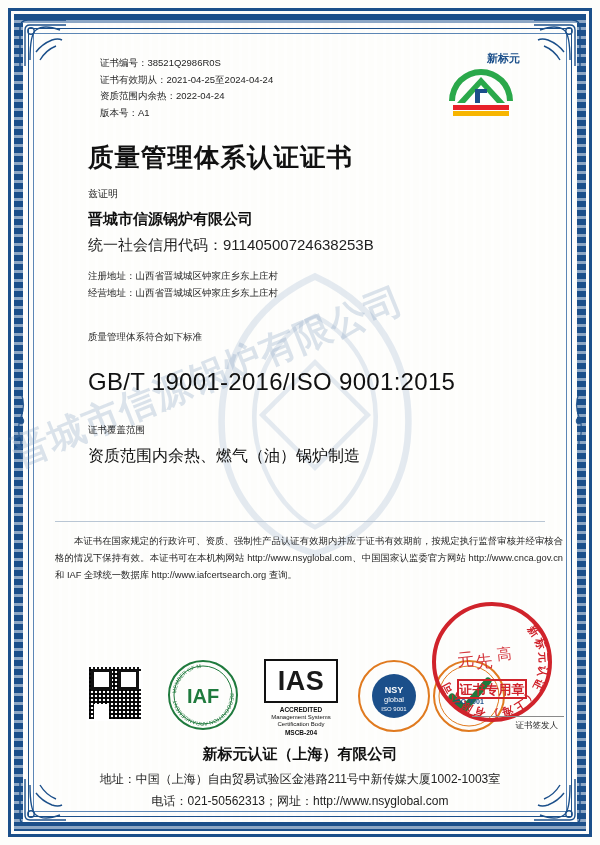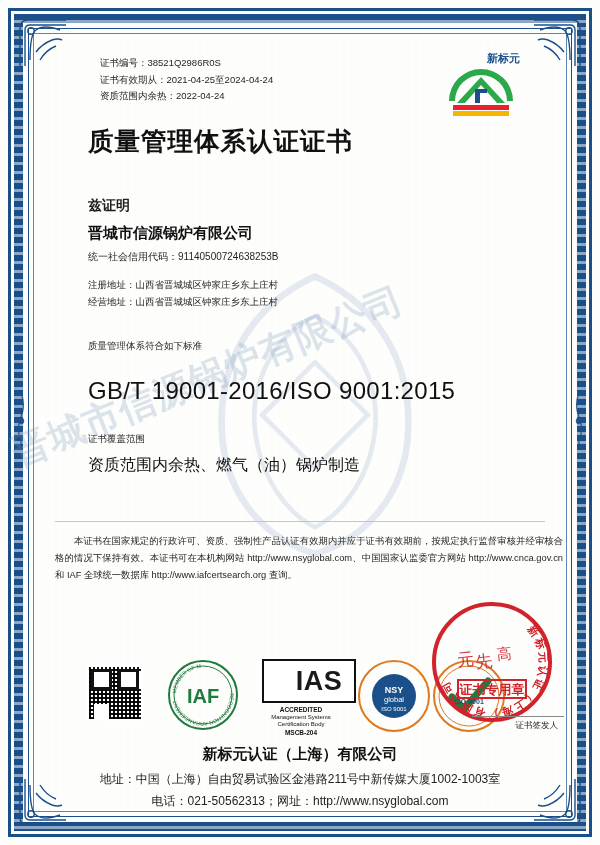--- a/index.html
+++ b/index.html
@@ -138,34 +138,33 @@
 
   .title {
     margin-top: 19px;
     font-size: 25.5px;
     font-weight: bold;
     letter-spacing: 1px;
     color: #111;
   }
 
   .hereby {
-    margin-top: 38px;
-    font-size: 14px;
-    color: #1e1e1e;
-    font-weight: bold;
+    margin-top: 12px;
+    font-size: 10px;
+    color: #1e1e1e;
   }
   .company {
     margin-top: 9px;
     font-size: 15px;
     font-weight: bold;
     color: #111;
   }
   .credit {
     margin-top: 7px;
-    font-size: 10px;
+    font-size: 15px;
     color: #1e1e1e;
   }
   .addr-block {
     margin-top: 12px;
     font-size: 9.5px;
     line-height: 17px;
     color: #1e1e1e;
   }
 
   .std-lead {
@@ -252,21 +251,20 @@
   }
   .ias-box {
     width: 70px; height: 40px;
     margin: 0 auto;
     background: #fff;
     border: 2px solid #111;
     font-size: 27px;
     font-weight: bold;
     line-height: 40px;
     letter-spacing: .5px;
-    padding-left: 20px;
   }
   .ias-sub {
     font-size: 6px;
     line-height: 7.5px;
     margin-top: 3px;
     color:#111;
   }
   .ias-sub .b { font-weight: bold; font-size: 6.5px;}
   .nsy-mark {
     position: absolute;
@@ -410,20 +408,23 @@
 
     <div class="meta">
       <div class="row">
         <span class="lbl">证书编号：</span><span>38521Q2986R0S</span>
       </div>
       <div class="row">
         <span class="lbl">证书有效期从：</span><span>2021-04-25至2024-04-24</span>
       </div>
       <div class="row">
         <span class="lbl">资质范围内余热：</span><span>2022-04-24</span>
+      </div>
+      <div class="row">
+        <span class="lbl">版本号：</span><span>A1</span>
       </div>
     </div>
 
     <div class="title">质量管理体系认证证书</div>
 
     <div class="hereby">兹证明</div>
     <div class="company">晋城市信源锅炉有限公司</div>
     <div class="credit">统一社会信用代码：91140500724638253B</div>
 
     <div class="addr-block">

